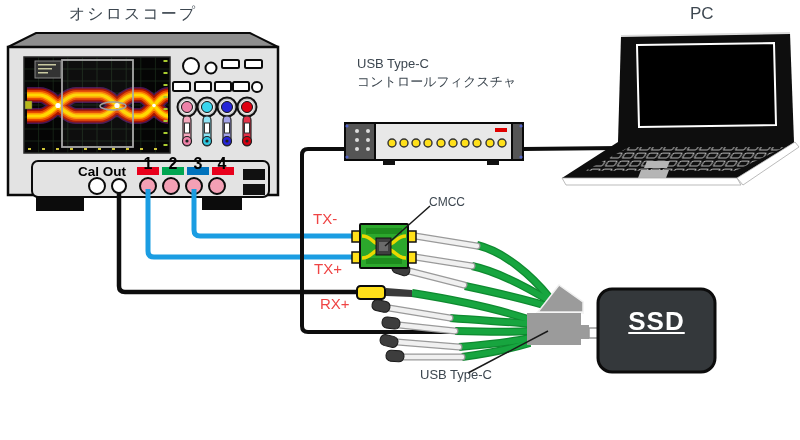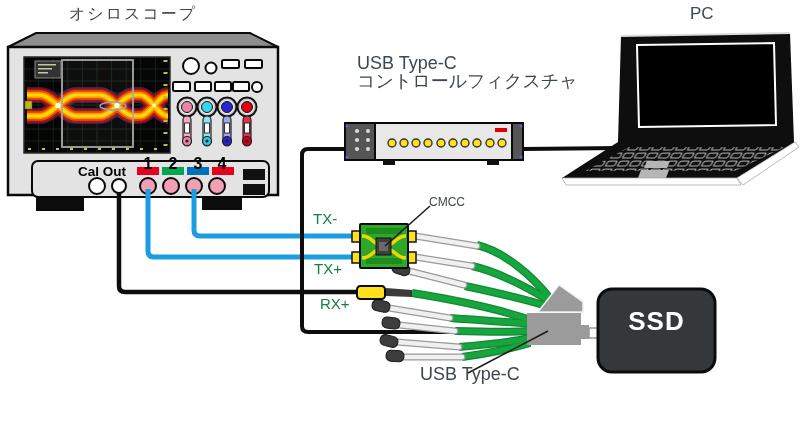--- a/index.html
+++ b/index.html
@@ -1,22 +1,22 @@
 <!DOCTYPE html>
 <html><head>
 <meta charset="utf-8">
 <style>
   html,body{margin:0;padding:0;background:#ffffff;}
   #stage{position:relative;width:800px;height:440px;background:#ffffff;overflow:hidden;
          font-family:"Liberation Sans", sans-serif;}
   #art{position:absolute;left:0;top:0;z-index:1;}
   .lbl{position:absolute;z-index:2;color:#3d4750;white-space:nowrap;}
   .title-jp{font-size:16px;letter-spacing:2px;}
-  .sig{font-size:15px;color:#15803d;}
-  .small3{font-size:18px;line-height:17.5px;}
+  .sig{font-size:15px;color:#ef4444;}
+  .small3{font-size:13px;line-height:17.5px;}
   .bold-black{color:#000;font-weight:bold;}
   .chnum{font-weight:bold;font-size:16px;color:#000;width:16px;text-align:center;}
   .ssdtxt{display:flex;align-items:center;justify-content:center;color:#fff;
           font-size:26px;font-weight:600;letter-spacing:1px;}
 </style>
 </head>
 <body>
 
 <div id="stage">
 
@@ -303,19 +303,19 @@
 <div class="lbl sig" style="left:313px;top:210px;">TX-</div>
 <div class="lbl sig" style="left:314px;top:260px;">TX+</div>
 <div class="lbl sig" style="left:320px;top:295px;">RX+</div>
 
 <div class="lbl bold-black" style="left:78px;top:164px;font-size:13.5px;">Cal Out</div>
 <div class="lbl chnum" style="left:140px;top:155px;">1</div>
 <div class="lbl chnum" style="left:165px;top:155px;">2</div>
 <div class="lbl chnum" style="left:190px;top:155px;">3</div>
 <div class="lbl chnum" style="left:214px;top:155px;">4</div>
 
-<div class="lbl ssdtxt" style="left:598px;top:289px;width:117px;height:65px;">SSD</div>
+<div class="lbl ssdtxt" style="left:598px;top:289px;width:117px;height:65px;text-decoration:underline;">SSD</div>
 
 <div class="lbl small3" style="left:420px;top:366px;">
   <div>USB Type-C</div>
 </div>
 
 </div>
 
 </body></html>

